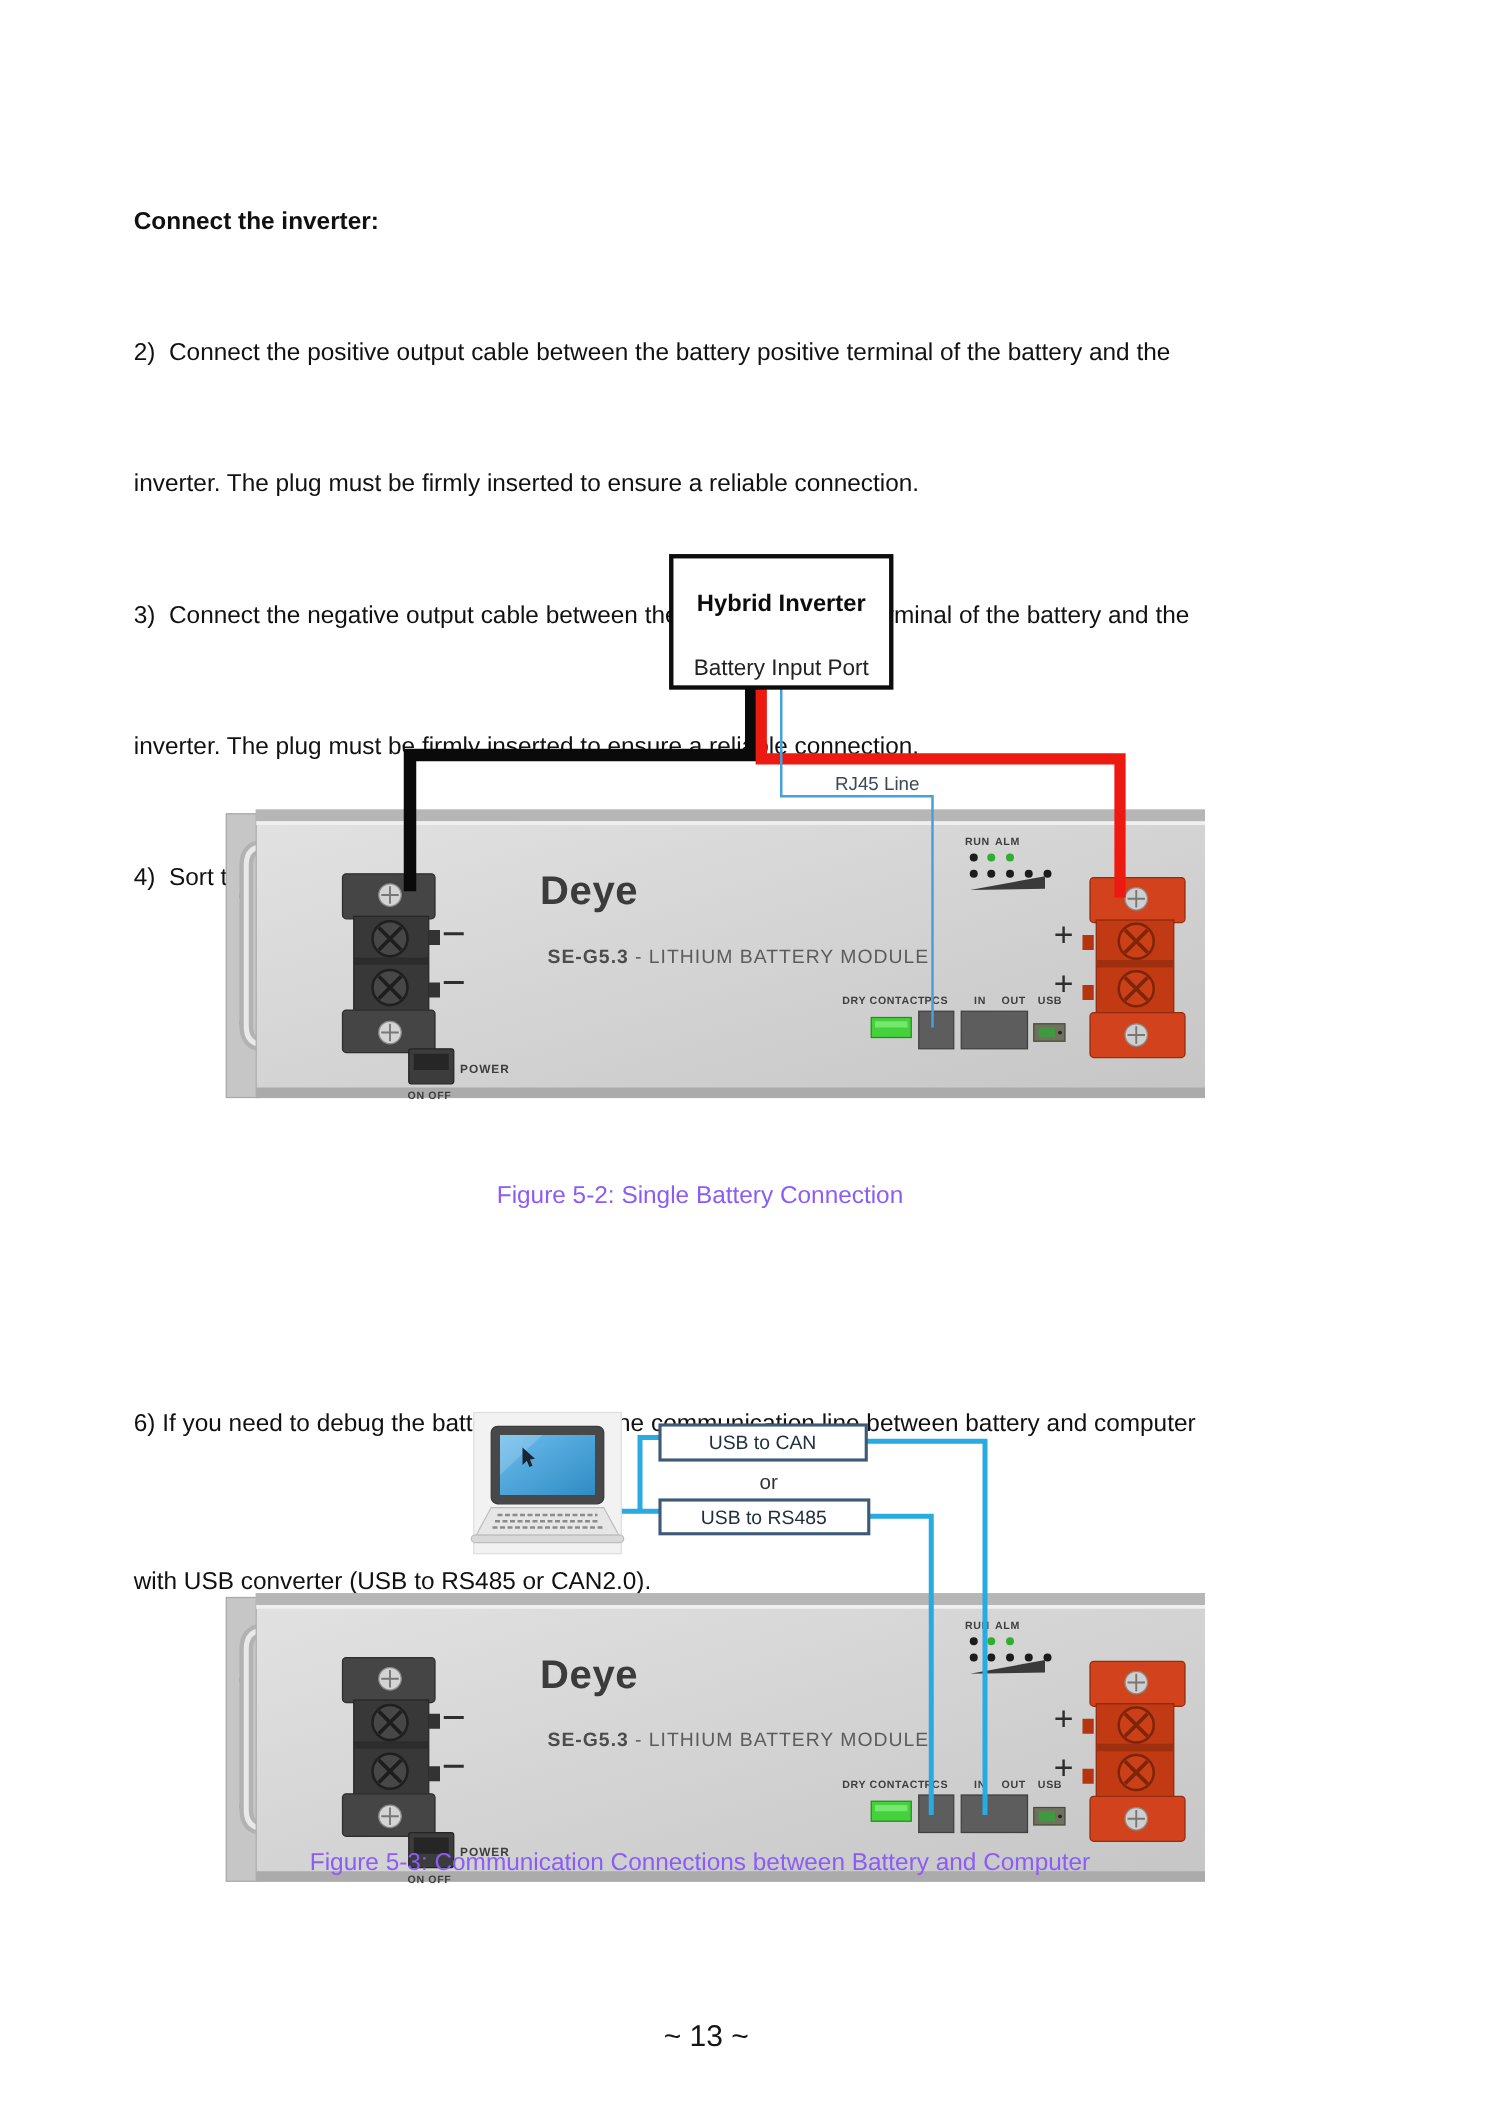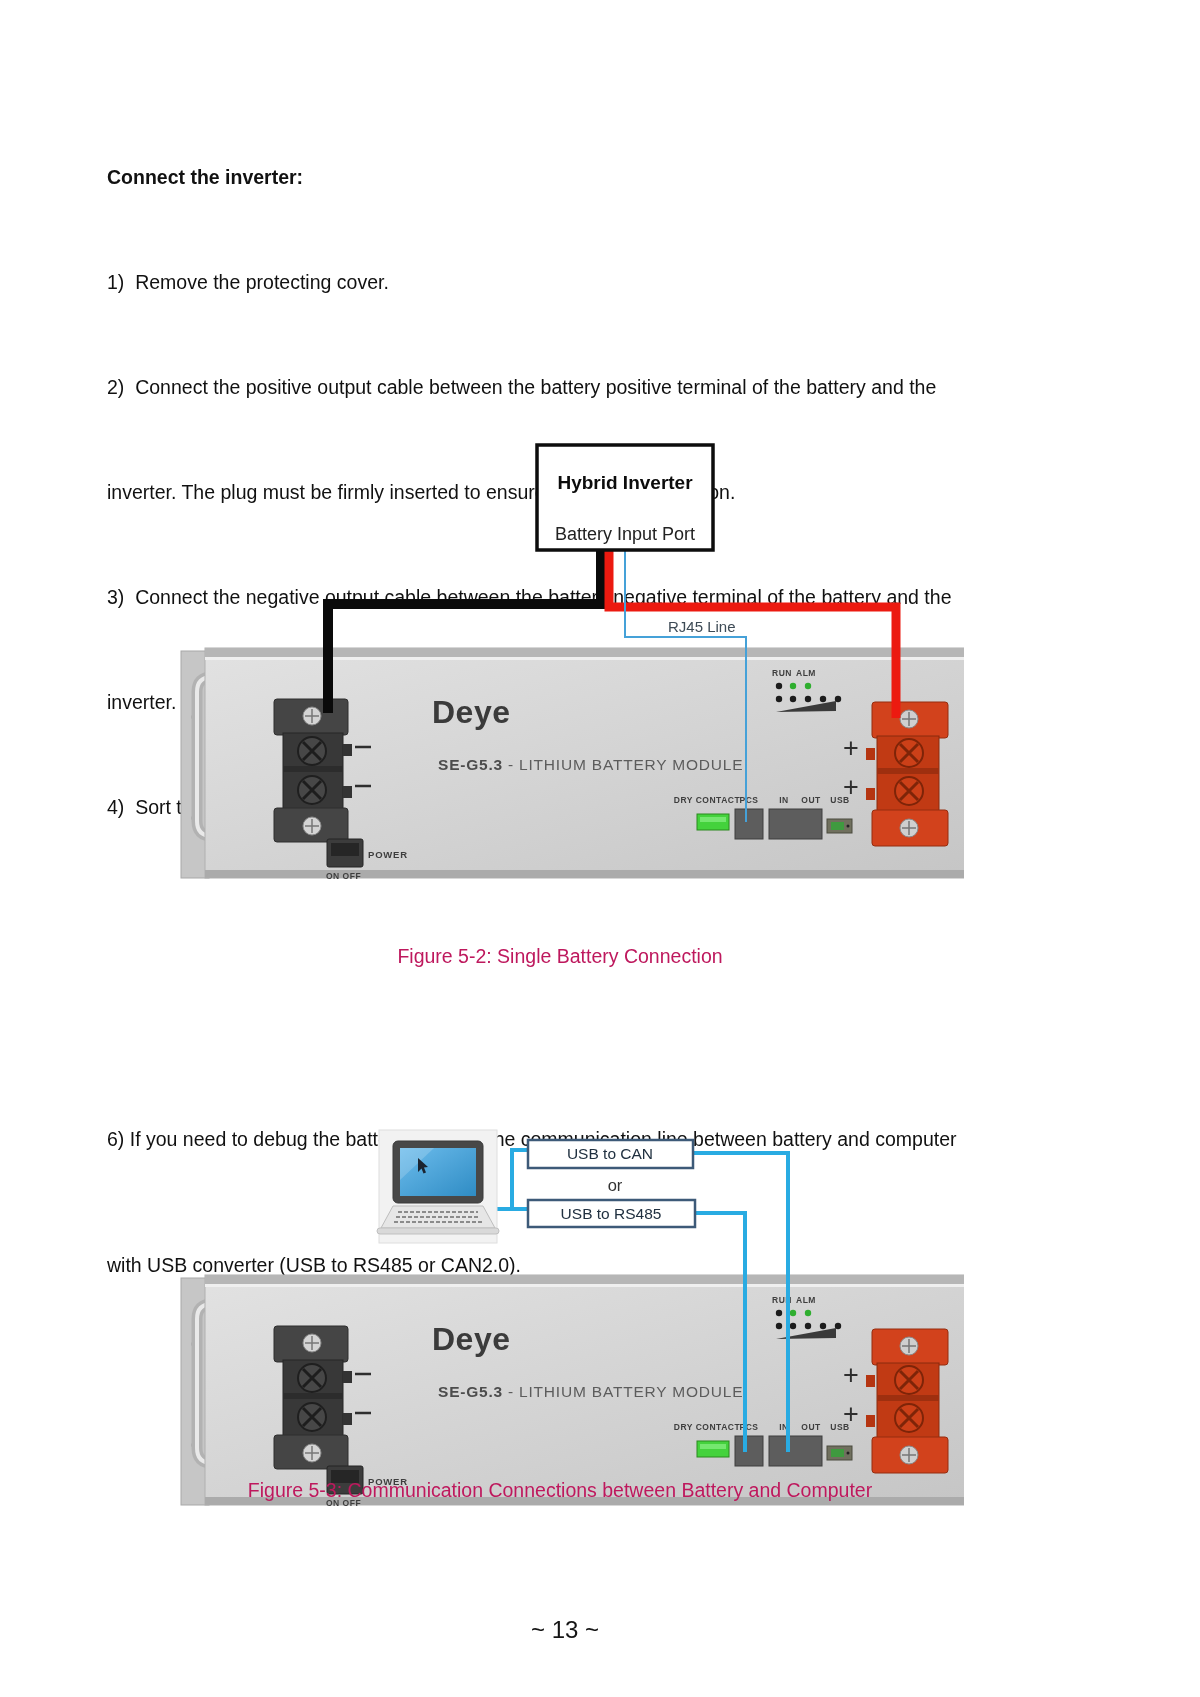--- a/index.html
+++ b/index.html
@@ -1,21 +1,21 @@
 <!DOCTYPE html>
 <html><head>
 <meta charset="utf-8">
 <style>
   html,body{margin:0;padding:0;background:#ffffff;}
   #page{position:relative;width:964px;height:1697px;background:#ffffff;overflow:hidden;
         font-family:"Liberation Sans",sans-serif;color:#111;}
   .textblock{position:absolute;left:107px;top:90px;width:1000px;font-size:19.5px;line-height:35px;white-space:pre-wrap;}
   .bodyline{height:35px;}
   .bold{font-weight:bold;}
-  .caption{position:absolute;left:0;width:1120px;text-align:center;font-size:19.5px;color:#be185d;}
+  .caption{position:absolute;left:0;width:1120px;text-align:center;font-size:19.5px;color:#8b5cf6;}
   .step6{position:absolute;left:107px;top:1034px;width:1010px;font-size:19.5px;line-height:42px;white-space:pre-wrap;}
   .pagenum{position:absolute;left:0;top:1616px;width:1130px;text-align:center;font-size:24px;color:#151515;}
   svg{position:absolute;left:0;}
   svg text{font-family:"Liberation Sans",sans-serif;}
   .inv-title{font-size:19px;font-weight:bold;fill:#0c0c0c;}
   .inv-port{font-size:18px;fill:#222;}
   .rj45{font-size:15px;fill:#3d4a55;}
   .boxlabel{font-size:15.5px;fill:#203040;}
   .orlabel{font-size:16.5px;fill:#333;}
   .brand{font-size:32px;font-weight:bold;fill:#3b3b3b;letter-spacing:0.5px;}
@@ -25,21 +25,20 @@
   .tiny2{font-size:9.5px;font-weight:bold;fill:#3e3e3e;letter-spacing:0.8px;}
   .pol{font-size:27px;fill:#2e2e2e;}
 </style>
 </head>
 <body>
 
 <div id="page">
 
   <div class="textblock">
     <div class="bodyline bold">Connect the inverter:</div>
-    <div class="bodyline">1)  Remove the protecting cover.</div>
     <div class="bodyline">2)  Connect the positive output cable between the battery positive terminal of the battery and the</div>
     <div class="bodyline">inverter. The plug must be firmly inserted to ensure a reliable connection.</div>
     <div class="bodyline">3)  Connect the negative output cable between the battery negative terminal of the battery and the</div>
     <div class="bodyline">inverter. The plug must be firmly inserted to ensure a reliable connection.</div>
     <div class="bodyline">4)  Sort the cables and fasten the battery cables to the perforated bracket with cable ties.</div>
   </div>
 
   <svg width="0" height="0" style="position:absolute" aria-hidden="true">
     <defs>
       <linearGradient id="faceGrad" x1="0" y1="0" x2="1" y2="1">

